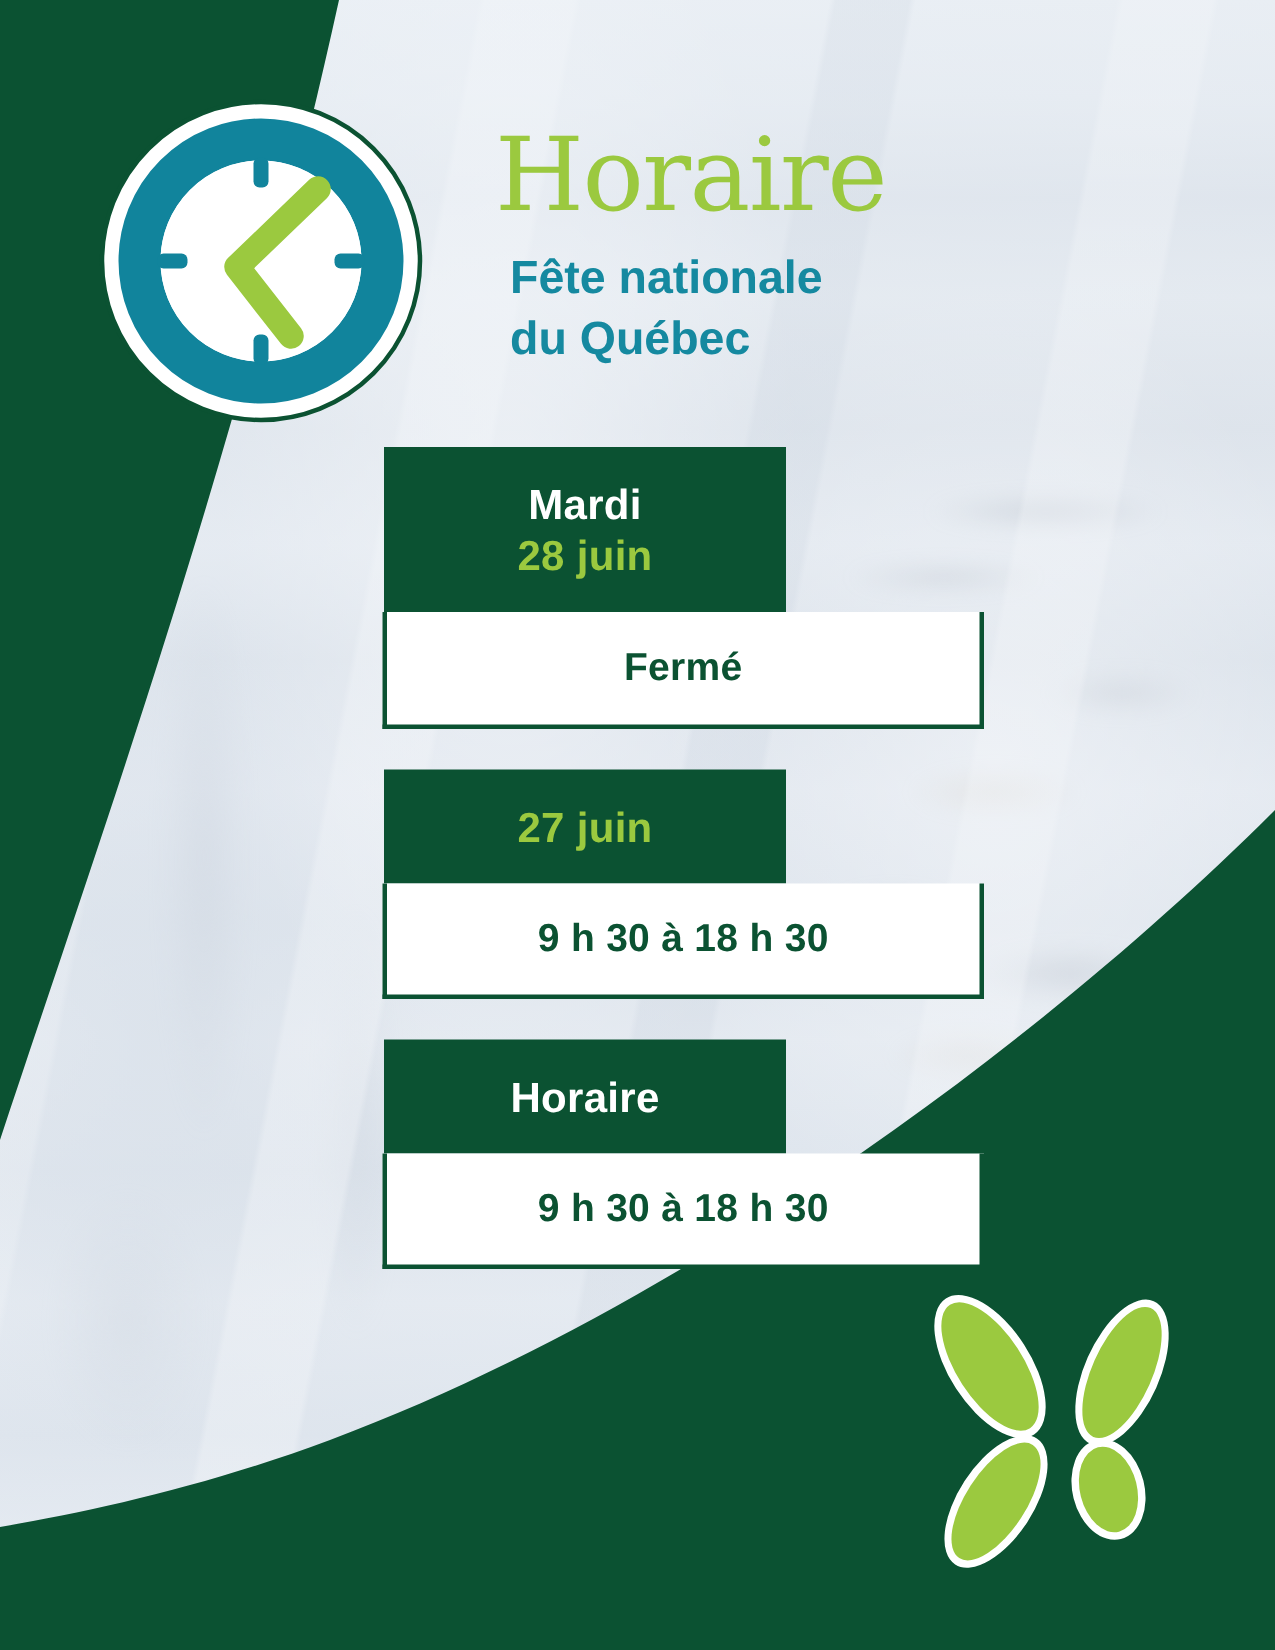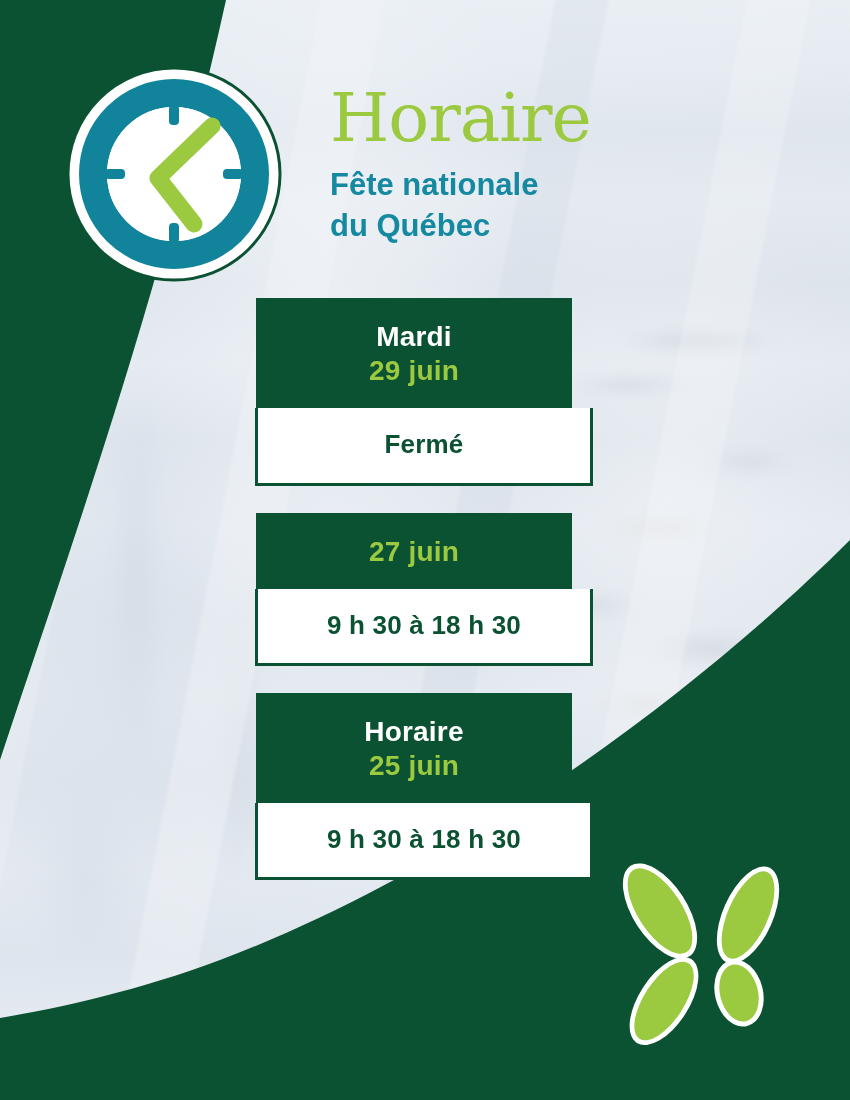--- a/index.html
+++ b/index.html
@@ -92,31 +92,32 @@
     letter-spacing:-1px;
   }
   .subtitle {
     margin-top:14px;
     font-family:"Liberation Sans", sans-serif;
     font-weight:700;
     font-size:31px;
     line-height:1.32;
     color:#1589a0;
     white-space:pre-line;
+    margin-left:10px;
   }
 
   
   .cards { position:absolute; left:255px; top:298px; width:340px; }
   .card { margin-bottom:27px; }
   .card:last-child { margin-bottom:0; }
 
   .card-head {
     background:#0b5232;
     margin-left:1px;
-    width:316px;
+    width:268px;
     padding:22px 10px 20px;
     text-align:center;
   }
   .card-day {
     color:#ffffff;
     font-size:28px;
     font-weight:700;
     line-height:1.22;
     letter-spacing:.2px;
   }
@@ -124,21 +125,21 @@
     color:#9bc93f;
     font-size:28px;
     font-weight:700;
     line-height:1.22;
     letter-spacing:.2px;
   }
   .card-body {
     background:#ffffff;
     border:3px solid #0b5232;
     border-top:0;
-    width:338px;
+    width:401px;
     padding:21px 8px 22px;
     text-align:center;
   }
   .card-hours {
     color:#0b5232;
     font-size:26px;
     font-weight:700;
     letter-spacing:.2px;
     line-height:1.2;
   }
@@ -181,40 +182,39 @@
     <div class="title">Horaire</div>
     <div class="subtitle">Fête nationale
 du Québec</div>
   </div>
 
   <div class="cards">
 
     <div class="card">
       <div class="card-head">
         <div class="card-day">Mardi</div>
-        <div class="card-date">29 juin</div>
+        <div class="card-date">28 juin</div>
       </div>
       <div class="card-body">
         <div class="card-hours">Fermé</div>
       </div>
     </div>
 
     <div class="card">
       <div class="card-head">
         <div class="card-date">27 juin</div>
       </div>
       <div class="card-body">
         <div class="card-hours">9 h 30 à 18 h 30</div>
       </div>
     </div>
 
     <div class="card">
       <div class="card-head">
         <div class="card-day">Horaire</div>
-        <div class="card-date">25 juin</div>
       </div>
       <div class="card-body">
         <div class="card-hours">9 h 30 à 18 h 30</div>
       </div>
     </div>
 
   </div>
 
   <svg class="butterfly" viewBox="0 0 190 200">
     <g>

